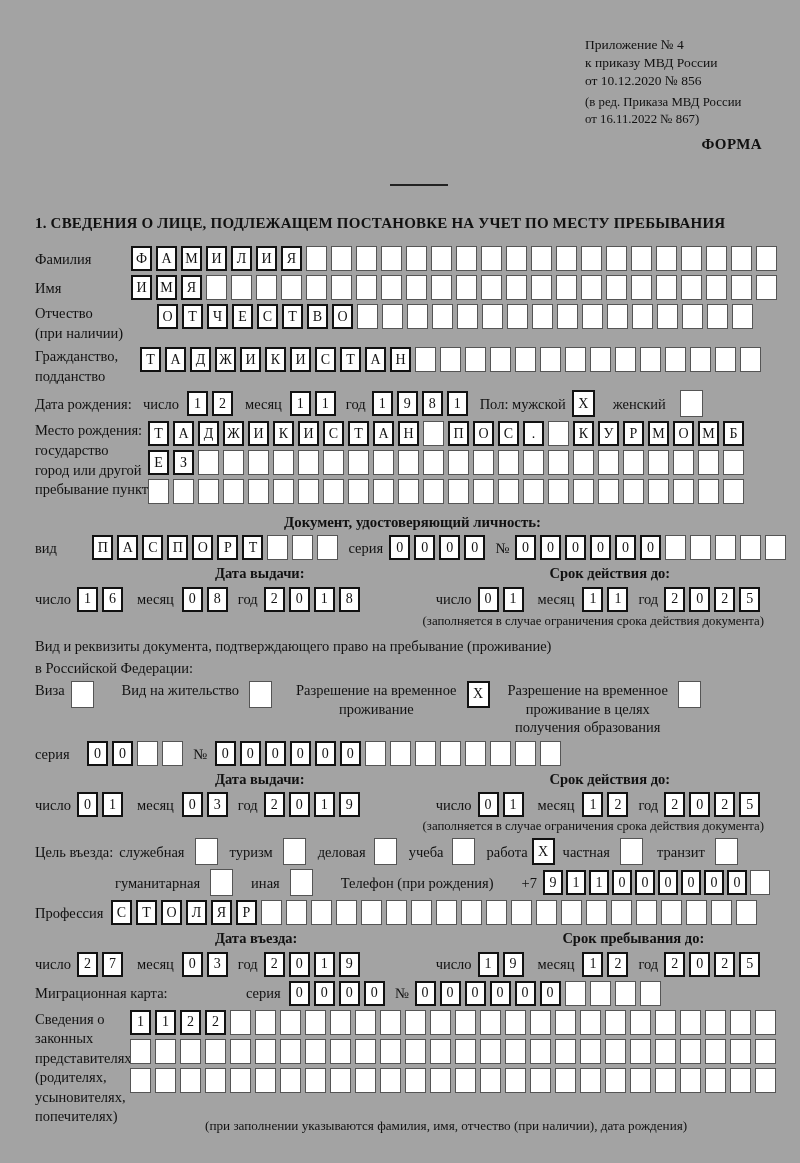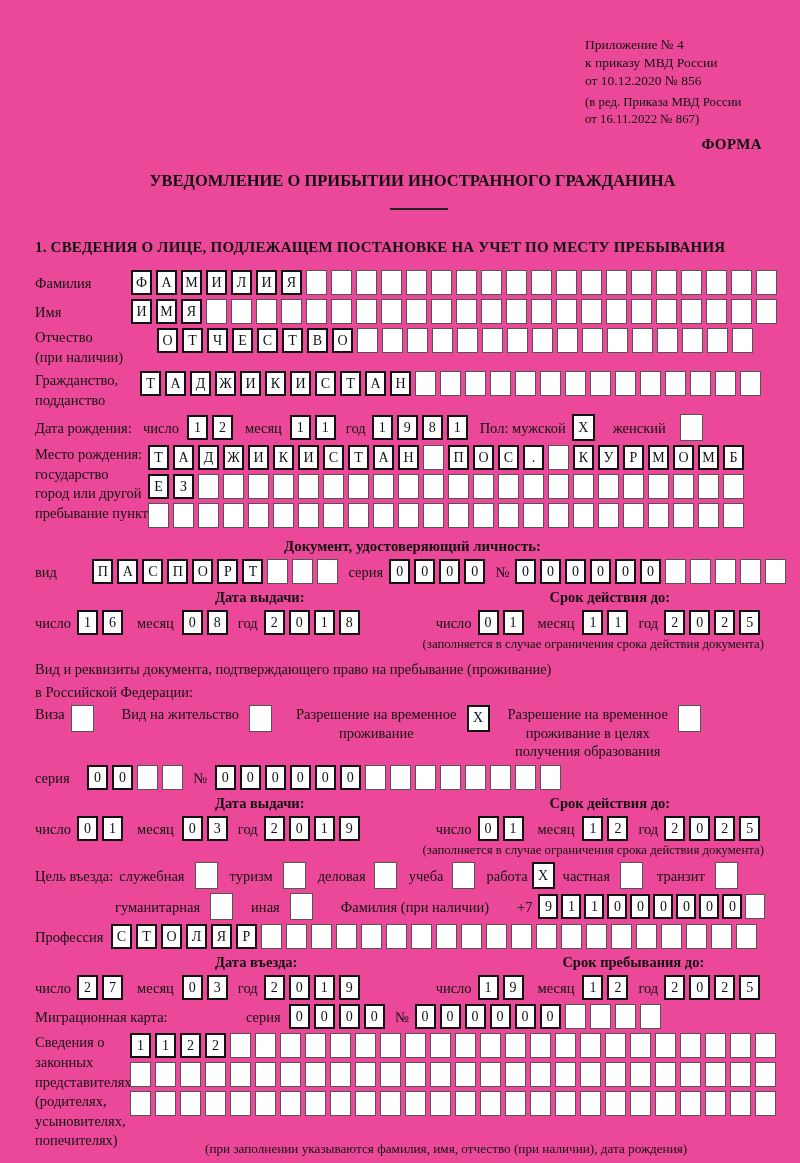--- a/index.html
+++ b/index.html
@@ -1,18 +1,18 @@
 <!DOCTYPE html>
 <html><head>
 <meta charset="utf-8">
 <style>
   * { margin:0; padding:0; box-sizing:border-box; }
   html,body { background:#ffffff; }
   .page {
-    width:800px; height:1163px; background:#ec4899; color:#111;
+    width:800px; height:1163px; background:#a3a3a3; color:#111;
     font-family:"Liberation Serif", serif; font-size:14.5px;
     padding:36px 10px 0 35px; overflow:hidden; position:relative;
   }
   .ref-block { margin-left:550px; width:215px; font-size:13.5px; line-height:1.32; }
   .ref-note { font-size:12.8px; }
   .gap-top { margin-top:5px; }
   .forma { text-align:right; padding-right:28px; font-weight:bold; font-size:15px; margin-top:8px; letter-spacing:.4px; }
   .title { text-align:center; font-weight:bold; font-size:16.5px; margin-top:16px; line-height:1.45; }
   .blank-line { display:inline-block; width:58px; border-bottom:2px solid #222; margin-left:12px; }
   .section-heading { font-weight:bold; font-size:15px; margin-top:22px; letter-spacing:.2px; white-space:nowrap; }
@@ -61,21 +61,20 @@
     <div>Приложение № 4</div>
     <div>к приказу МВД России</div>
     <div>от 10.12.2020 № 856</div>
     <div class="ref-note gap-top">(в ред. Приказа МВД России</div>
     <div class="ref-note">от 16.11.2022 № 867)</div>
   </div>
 
   <div class="forma">ФОРМА</div>
 
   <div class="title">
-    <div>УВЕДОМЛЕНИЕ О ПРИБЫТИИ ИНОСТРАННОГО ГРАЖДАНИНА</div>
     <div>
       <span class="blank-line"></span>
     </div>
   </div>
 
   <div class="section-heading">1. СВЕДЕНИЯ О ЛИЦЕ, ПОДЛЕЖАЩЕМ ПОСТАНОВКЕ НА УЧЕТ ПО МЕСТУ ПРЕБЫВАНИЯ</div>
 
   <div class="row mt14">
     <span class="label lbl-surname">Фамилия</span>
     <span class="cells">
@@ -546,21 +545,21 @@
 
   <div class="row">
     <span class="label" style="margin-left:80px">гуманитарная</span>
     <span class="cbx ml10">
         <span class="cell"></span>
       </span>
     <span class="label ml14">иная</span>
     <span class="cbx ml10">
         <span class="cell"></span>
       </span>
-    <span class="label ml24">Фамилия (при наличии)</span>
+    <span class="label ml24">Телефон (при рождения)</span>
     <span class="label" style="margin-left:28px;margin-right:6px">+7</span>
     <span class="cells phone">
         <span class="cell filled">9</span>
         <span class="cell filled">1</span>
         <span class="cell filled">1</span>
         <span class="cell filled">0</span>
         <span class="cell filled">0</span>
         <span class="cell filled">0</span>
         <span class="cell filled">0</span>
         <span class="cell filled">0</span>

